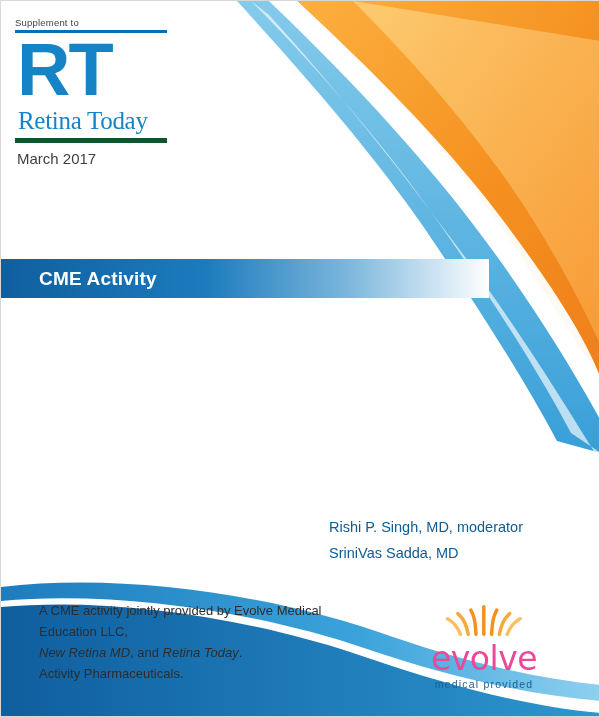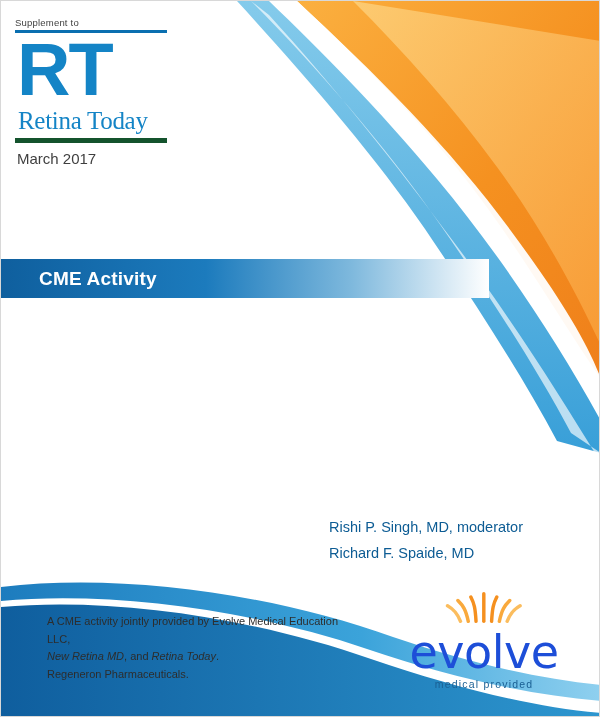--- a/index.html
+++ b/index.html
@@ -113,43 +113,43 @@
     right: 76px;
     top: 492px;
     text-align: left;
     color: #0d5c94;
     font-size: 14.5px;
     line-height: 1.82;
     margin-top: 21px;
   }
   .footer-text {
     position: absolute;
-    left: 46px;
+    left: 38px;
     bottom: 32px;
     width: 300px;
     color: #2d2d2d;
-    font-size: 11px;
+    font-size: 13px;
     line-height: 1.62;
     margin-top: 16px;
   }
   .footer-text .ital { font-style: italic; }
   .footer-text .blk2 { margin-top: 7px; }
 
   
   .evolve {
     position: absolute;
     right: 40px;
     bottom: 26px;
     width: 150px;
     text-align: center;
   }
   .evolve-word {
     font-family: "DejaVu Sans", sans-serif;
-    font-size: 46px;
-    color: #1d4ed8;
+    font-size: 33px;
+    color: #ec4899;
     letter-spacing: -0.5px;
     line-height: 1;
   }
   .evolve-sub {
     font-size: 10.5px;
     color: #1a5f93;
     letter-spacing: 1.2px;
     margin-top: 3px;
   }
   .evolve-mark {
@@ -224,29 +224,29 @@
   </div>
 
   <div class="cme-bar">
     <div class="grad"></div>
     <div class="cme-label">CME Activity</div>
   </div>
 
 
   <div class="faculty">
     <div>Rishi P. Singh, MD, moderator</div>
-    <div>Richard F. Spaide, MD</div>
+    <div>SriniVas Sadda, MD</div>
   </div>
 
   <div class="footer-text">
     <div>A CME activity jointly provided by Evolve Medical Education LLC,</div>
     <div>
       <span class="ital">New Retina MD</span><span>, and </span><span class="ital">Retina Today</span><span>.</span>
     </div>
-    <div>Regeneron Pharmaceuticals.</div>
+    <div>Activity Pharmaceuticals.</div>
   </div>
 
   <div class="evolve">
     <svg class="evolve-mark" viewBox="0 0 120 44" xmlns="http://www.w3.org/2000/svg">
       <g fill="none" stroke-linecap="round">
         <path d="M60,42 L60,10" stroke="#f5901f" stroke-width="4"></path>
         <path d="M51,42 C50,26 49,22 45,14" stroke="#f5901f" stroke-width="4"></path>
         <path d="M69,42 C70,26 71,22 75,14" stroke="#f5901f" stroke-width="4"></path>
         <path d="M42,42 C39,28 36,24 30,18" stroke="#f9a93c" stroke-width="4"></path>
         <path d="M78,42 C81,28 84,24 90,18" stroke="#f9a93c" stroke-width="4"></path>

